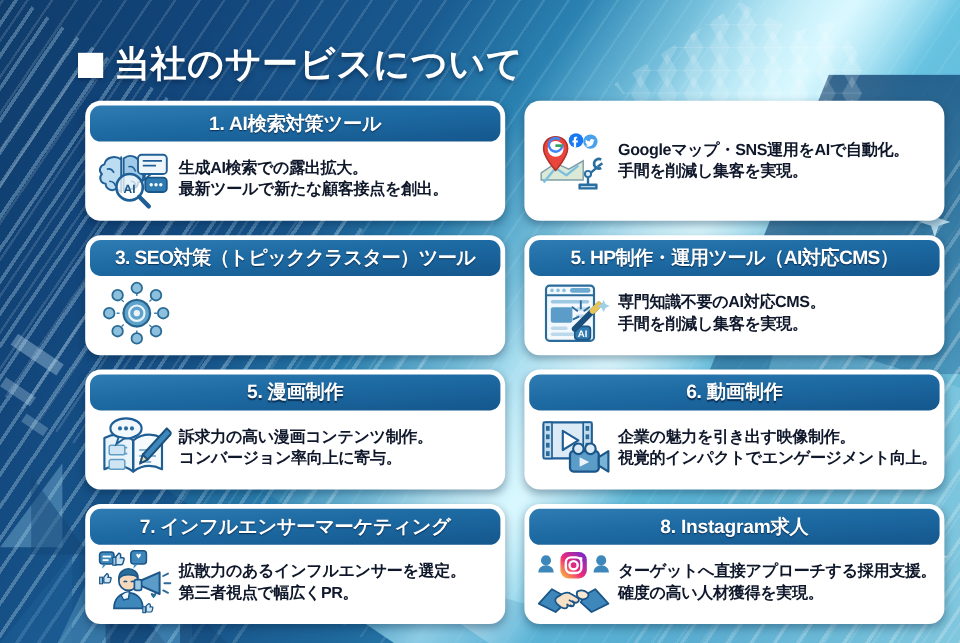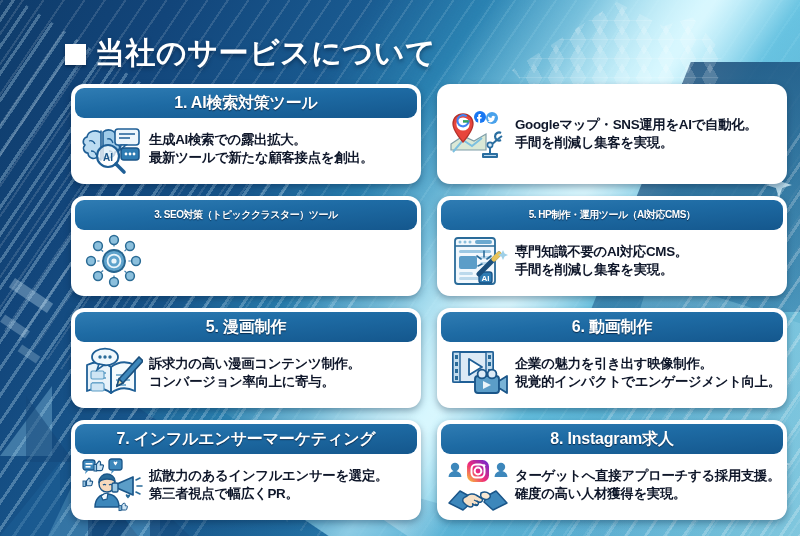--- a/index.html
+++ b/index.html
@@ -200,21 +200,21 @@
     flex: 0 0 auto;
   }
   .card-head-text {
     color: #ffffff;
     font-size: 16px;
     font-weight: bold;
     letter-spacing: -.2px;
     white-space: nowrap;
     text-shadow: 0 1px 1px rgba(0,20,45,.7);
   }
-  .card-head.tight .card-head-text { font-size: 10px; letter-spacing: -.5px; }
+  .card-head.tight .card-head-text { font-size: 16px; letter-spacing: -.5px; }
 
   .card-body {
     flex: 1 1 auto;
     display: flex;
     align-items: center;
     gap: 6px;
     padding: 1px 6px 1px 4px;
   }
 
   .icon-box {

